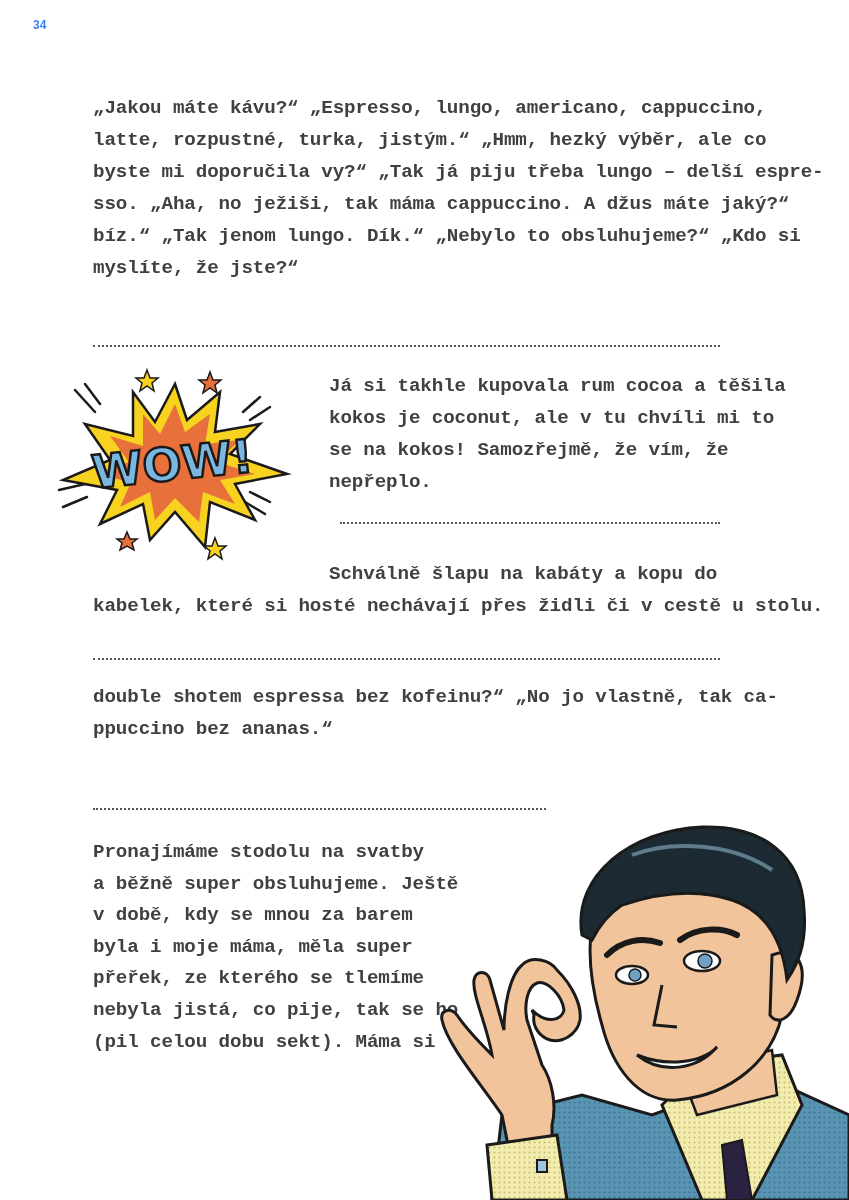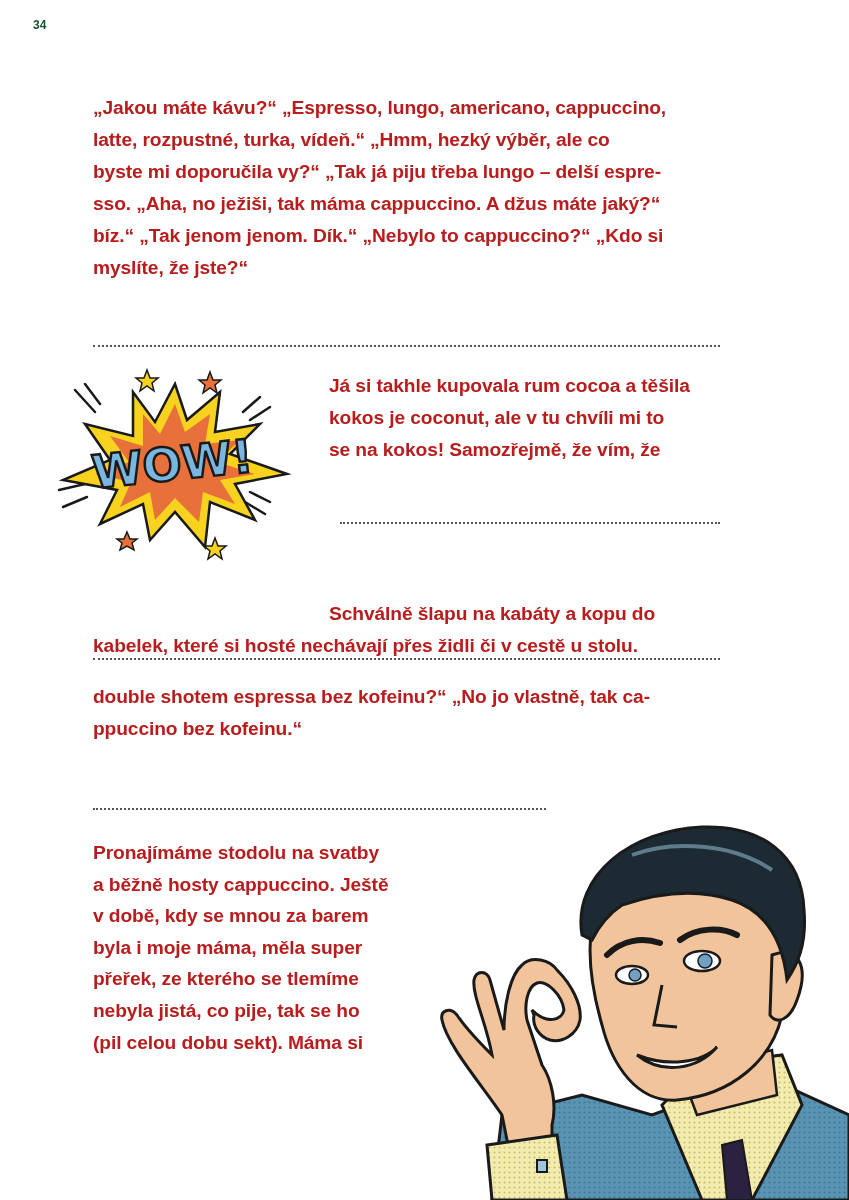--- a/index.html
+++ b/index.html
@@ -2,45 +2,45 @@
 <html><head>
 <meta charset="utf-8">
 <style>
   html, body { margin: 0; padding: 0; background: #ffffff; }
   body {
     width: 849px; height: 1200px; position: relative; overflow: hidden;
     font-family: "DejaVu Sans", sans-serif; color: #1a1a1a;
   }
   .page-number {
     position: absolute; left: 33px; top: 18px; font-size: 12px; font-weight: bold;
-    font-family: "Liberation Sans", sans-serif; color: #14532d;
+    font-family: "Liberation Sans", sans-serif; color: #3b82f6;
   }
   .para {
     position: absolute; font-size: 19.2px; line-height: 32px; font-weight: bold;
-    font-family: Liberation Sans, sans-serif; color: #b91c1c; letter-spacing: -0.1px;
+    font-family: Liberation Mono, monospace; color: #404040; letter-spacing: -0.1px;
     margin: 0;
   }
   .para span { display: block; white-space: nowrap; }
   .dots {
     position: absolute; height: 0; border-top: 2px dotted #555;
   }
   .wow { position: absolute; left: 55px; top: 362px; width: 240px; height: 200px; }
   .man { position: absolute; left: 432px; top: 815px; width: 417px; height: 385px; }
 </style>
 </head>
 <body>
 
 <div class="page-number">34</div>
 
 <p class="para" style="left:93px; top:92px;">
   <span>„Jakou máte kávu?“ „Espresso, lungo, americano, cappuccino,</span>
-  <span>latte, rozpustné, turka, vídeň.“ „Hmm, hezký výběr, ale co</span>
+  <span>latte, rozpustné, turka, jistým.“ „Hmm, hezký výběr, ale co</span>
   <span>byste mi doporučila vy?“ „Tak já piju třeba lungo – delší espre-</span>
   <span>sso. „Aha, no ježiši, tak máma cappuccino. A džus máte jaký?“</span>
-  <span>bíz.“ „Tak jenom jenom. Dík.“ „Nebylo to cappuccino?“ „Kdo si</span>
+  <span>bíz.“ „Tak jenom lungo. Dík.“ „Nebylo to obsluhujeme?“ „Kdo si</span>
   <span>myslíte, že jste?“</span>
 </p>
 
 <div class="dots" style="left:93px; top:345px; width:627px;"></div>
 
 <svg class="wow" viewBox="0 0 240 200">
   <g stroke="#1a1a1a" stroke-width="2.5" stroke-linecap="round">
     <line x1="20" y1="28" x2="40" y2="50"></line>
     <line x1="30" y1="22" x2="45" y2="42"></line>
     <line x1="205" y1="35" x2="188" y2="50"></line>
@@ -60,41 +60,42 @@
   <g fill="#e8703a" stroke="#1a1a1a" stroke-width="1.5">
     <polygon points="155,10 158,18 166,18 160,23 162,31 155,26 148,31 150,23 144,18 152,18"></polygon>
     <polygon points="72,170 75,177 82,177 77,181 79,188 72,184 65,188 67,181 62,177 69,177"></polygon>
   </g>
 </svg>
 
 <p class="para" style="left:329px; top:370px;">
   <span>Já si takhle kupovala rum cocoa a těšila</span>
   <span>kokos je coconut, ale v tu chvíli mi to</span>
   <span>se na kokos! Samozřejmě, že vím, že</span>
+  <span>nepřeplo.</span>
 </p>
 
 <div class="dots" style="left:340px; top:522px; width:380px;"></div>
 
 <p class="para" style="left:93px; top:558px;">
-  <span style="padding-left:236px;margin-top:40px;">Schválně šlapu na kabáty a kopu do</span>
+  <span style="padding-left:236px;">Schválně šlapu na kabáty a kopu do</span>
   <span>kabelek, které si hosté nechávají přes židli či v cestě u stolu.</span>
 </p>
 
 <div class="dots" style="left:93px; top:658px; width:627px;"></div>
 
 <p class="para" style="left:93px; top:681px;">
   <span>double shotem espressa bez kofeinu?“ „No jo vlastně, tak ca-</span>
-  <span>ppuccino bez kofeinu.“</span>
+  <span>ppuccino bez ananas.“</span>
 </p>
 
 <div class="dots" style="left:93px; top:808px; width:453px;"></div>
 
 <p class="para" style="left:93px; top:837px; line-height:31.6px;">
   <span>Pronajímáme stodolu na svatby</span>
-  <span>a běžně hosty cappuccino. Ještě</span>
+  <span>a běžně super obsluhujeme. Ještě</span>
   <span>v době, kdy se mnou za barem</span>
   <span>byla i moje máma, měla super</span>
   <span>přeřek, ze kterého se tlemíme</span>
   <span>nebyla jistá, co pije, tak se ho</span>
   <span>(pil celou dobu sekt). Máma si</span>
 </p>
 
 <svg class="man" viewBox="0 0 417 385">
   <defs>
     <pattern id="dotsBlue" width="5" height="5" patternUnits="userSpaceOnUse">

